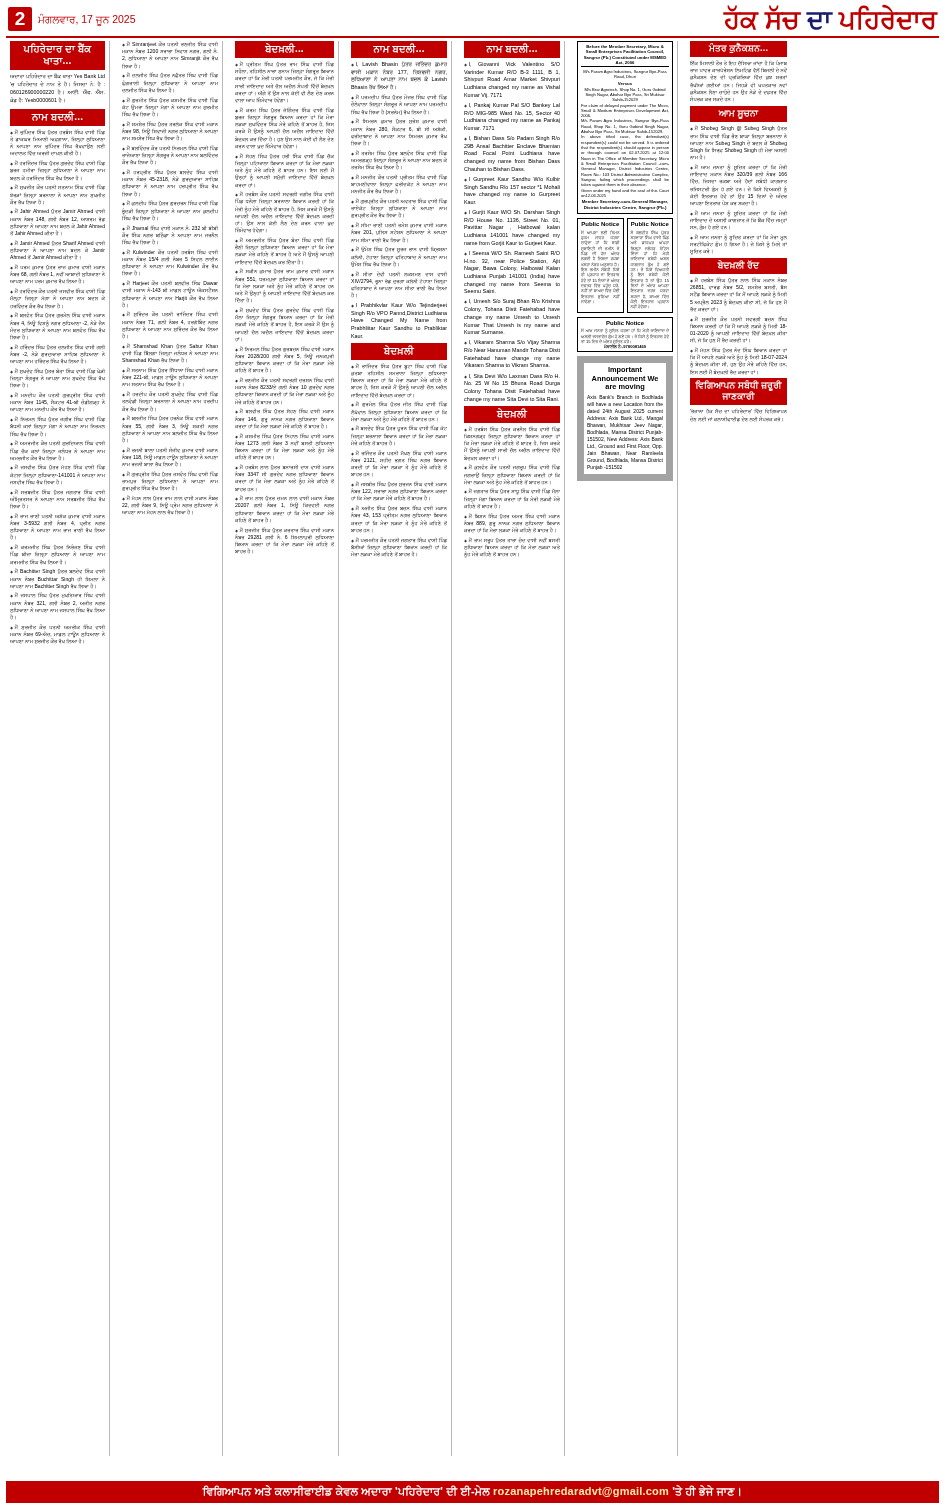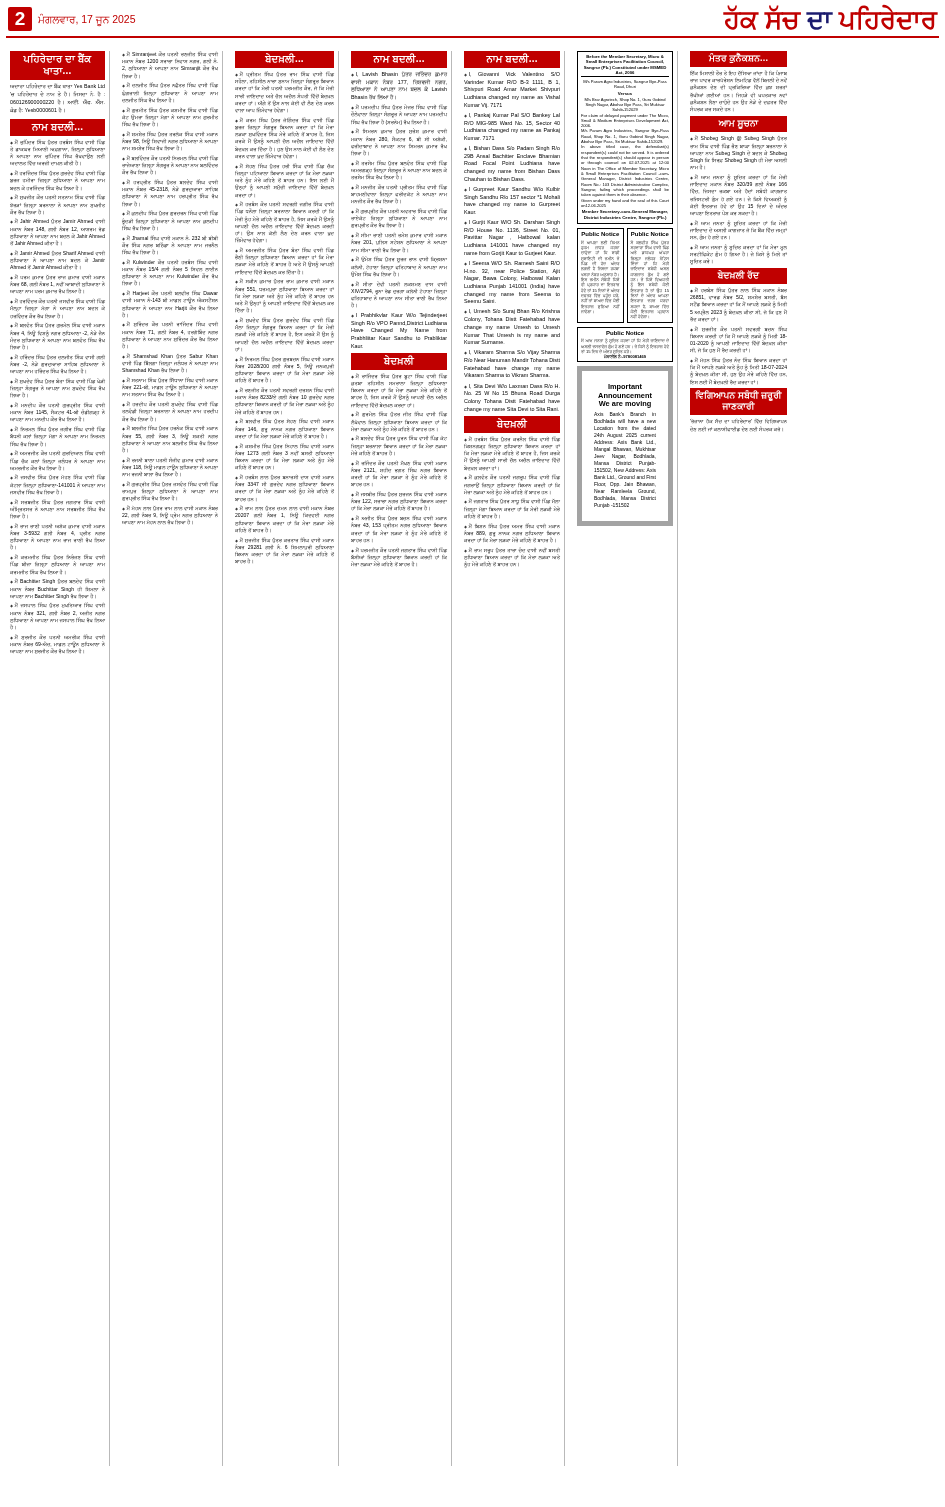--- a/index.html
+++ b/index.html
@@ -29,21 +29,21 @@
   }
   .mh-date { font-size:10.5px; font-weight:normal; color:#c00000; }
   .mh-email { font-size:10px; font-weight:bold; color:#000; text-align:center; flex:1; }
   .mh-logo { font-size:26px; font-weight:bold; color:#c00000; letter-spacing:0px; white-space:nowrap; }
   .mh-logo .blk { color:#1b1b6e; }
 
   
   .cols {
     display:flex;
     gap:8px;
-    margin-top:13px;
+    margin-top:3px;
     height:1415px;
   }
   .col {
     padding:0 4px;
     border-right:1px solid #b9b9b9;
   }
   .col:last-child { border-right:none; }
   .c1 { width:104px; }
   .c2 { width:105px; }
   .c3 { width:108px; }
@@ -80,21 +80,21 @@
   .tiny { font-size:4.1px; line-height:1.3; text-align:justify; }
   .tiny.c { text-align:center; }
 
   .gov-box { border:1px solid #000; padding:2px 3px; margin-bottom:4px; }
   .gov-hd { font-size:4.3px; font-weight:bold; text-align:center; line-height:1.25; border-bottom:1px solid #000; padding-bottom:1px; margin-bottom:1.5px; }
   .gov-sub { font-size:4.4px; font-weight:bold; text-align:center; margin:1px 0; }
 
   .two { display:flex; gap:3px; }
   .two > div { flex:1; }
 
-  .imp-box { border:5px solid #a3a3a3; padding:12px; margin-bottom:5px; }
+  .imp-box { border:7px solid #a3a3a3; padding:3px; margin-bottom:5px; }
   .imp-ttl { font-size:7.4px; font-weight:bold; text-align:center; line-height:1.15; margin-bottom:2px; }
   .imp-txt { font-size:5px; line-height:1.4; text-align:justify; }
 
   
   .footer {
     position:absolute; left:6px; right:6px; bottom:4px;
     background:#c00000; color:#fff;
     font-size:11px; font-weight:bold; text-align:center;
     padding:4px 0 5px 0;
     letter-spacing:.2px;
@@ -274,14 +274,19 @@
       <div class="sec-head sm">ਬੇਦਖ਼ਲੀ ਰੱਦ</div>
       <div class="blk-txt itm">ਮੈਂ ਹਰਬੰਸ ਸਿੰਘ ਪੁੱਤਰ ਲਾਲ ਸਿੰਘ ਮਕਾਨ ਨੰਬਰ 26851, ਵਾਰਡ ਨੰਬਰ 5/2, ਸ਼ਮਸ਼ੇਰ ਬਸਤੀ, ਬੱਸ ਸਟੈਂਡ ਬਿਆਨ ਕਰਦਾ ਹਾਂ ਕਿ ਮੈਂ ਆਪਣੇ ਲੜਕੇ ਨੂੰ ਮਿਤੀ 5 ਅਪ੍ਰੈਲ 2023 ਨੂੰ ਬੇਦਖ਼ਲ ਕੀਤਾ ਸੀ, ਜੋ ਕਿ ਹੁਣ ਮੈਂ ਰੱਦ ਕਰਦਾ ਹਾਂ।</div>
       <div class="blk-txt itm">ਮੈਂ ਸੁਰਜੀਤ ਕੌਰ ਪਤਨੀ ਸਵਰਗੀ ਬਚਨ ਸਿੰਘ ਬਿਆਨ ਕਰਦੀ ਹਾਂ ਕਿ ਮੈਂ ਆਪਣੇ ਲੜਕੇ ਨੂੰ ਮਿਤੀ 18-01-2020 ਨੂੰ ਆਪਣੀ ਜਾਇਦਾਦ ਵਿੱਚੋਂ ਬੇਦਖ਼ਲ ਕੀਤਾ ਸੀ, ਜੋ ਕਿ ਹੁਣ ਮੈਂ ਰੱਦ ਕਰਦੀ ਹਾਂ।</div>
       <div class="blk-txt itm">ਮੈਂ ਮੋਹਨ ਸਿੰਘ ਪੁੱਤਰ ਨੰਦ ਸਿੰਘ ਬਿਆਨ ਕਰਦਾ ਹਾਂ ਕਿ ਮੈਂ ਆਪਣੇ ਲੜਕੇ ਅਤੇ ਨੂੰਹ ਨੂੰ ਮਿਤੀ 18-07-2024 ਨੂੰ ਬੇਦਖ਼ਲ ਕੀਤਾ ਸੀ, ਹੁਣ ਉਹ ਮੇਰੇ ਕਹਿਣੇ ਵਿੱਚ ਹਨ, ਇਸ ਲਈ ਮੈਂ ਬੇਦਖ਼ਲੀ ਰੱਦ ਕਰਦਾ ਹਾਂ।</div>
       <div class="sec-head sm">ਵਿਗਿਆਪਨ ਸਬੰਧੀ ਜ਼ਰੂਰੀ ਜਾਣਕਾਰੀ</div>
       <div class="blk-txt">'ਰੋਜ਼ਾਨਾ ਹੱਕ ਸੱਚ ਦਾ ਪਹਿਰੇਦਾਰ' ਵਿੱਚ ਵਿਗਿਆਪਨ ਦੇਣ ਲਈ ਜਾਂ ਕਲਾਸੀਫਾਈਡ ਦੇਣ ਲਈ ਸੰਪਰਕ ਕਰੋ।</div>
     </div>
 
   </div>
 
+  <div class="footer">
+    <span>ਵਿਗਿਆਪਨ ਅਤੇ ਕਲਾਸੀਫਾਈਡ ਕੇਵਲ ਅਦਾਰਾ 'ਪਹਿਰੇਦਾਰ' ਦੀ ਈ-ਮੇਲ</span>
+    <span class="mail">rozanapehredaradvt@gmail.com</span>
+    <span>'ਤੇ ਹੀ ਭੇਜੇ ਜਾਣ।</span>
+  </div>
 
 </div>
 
 </body></html>

